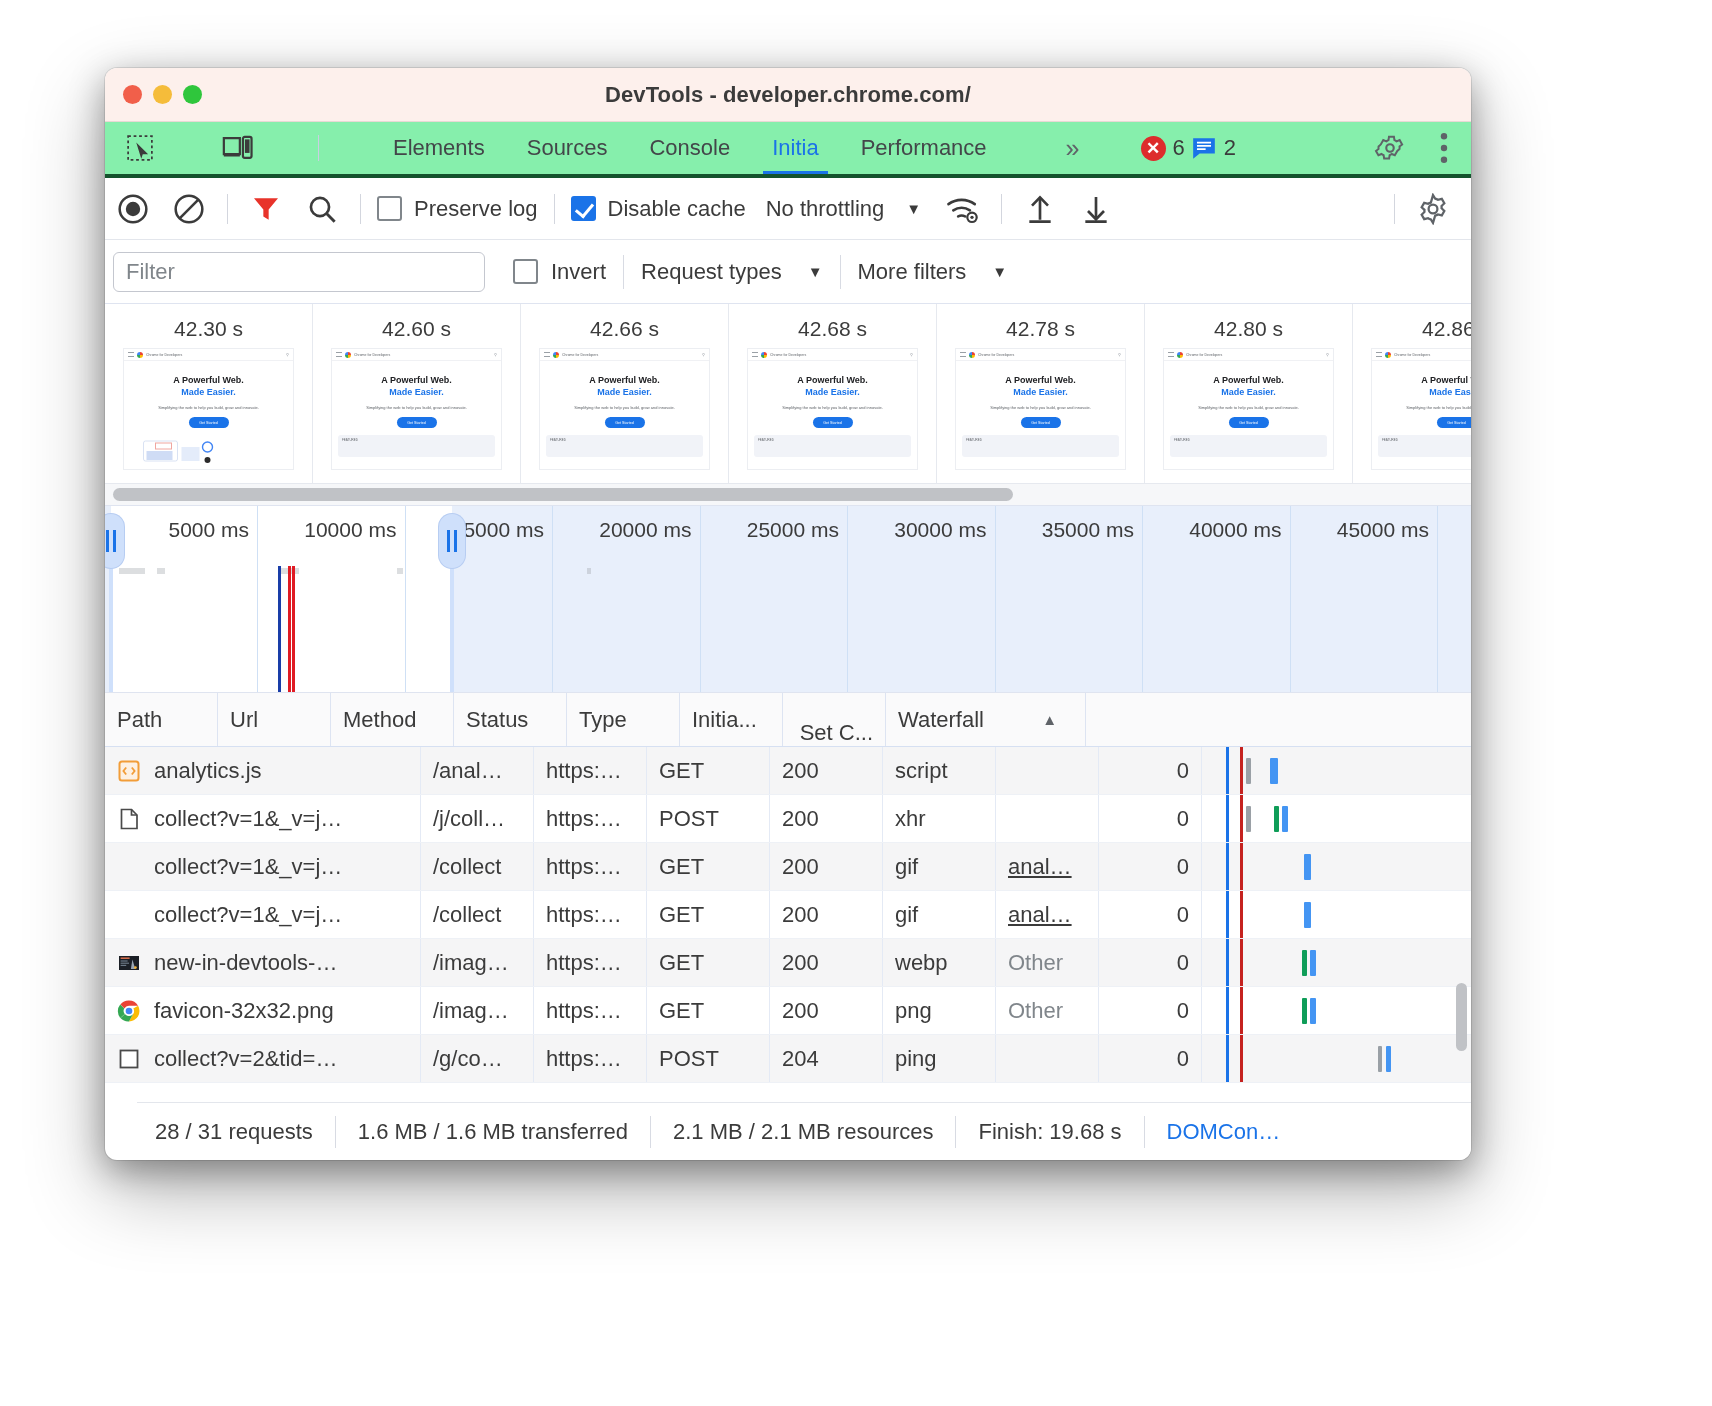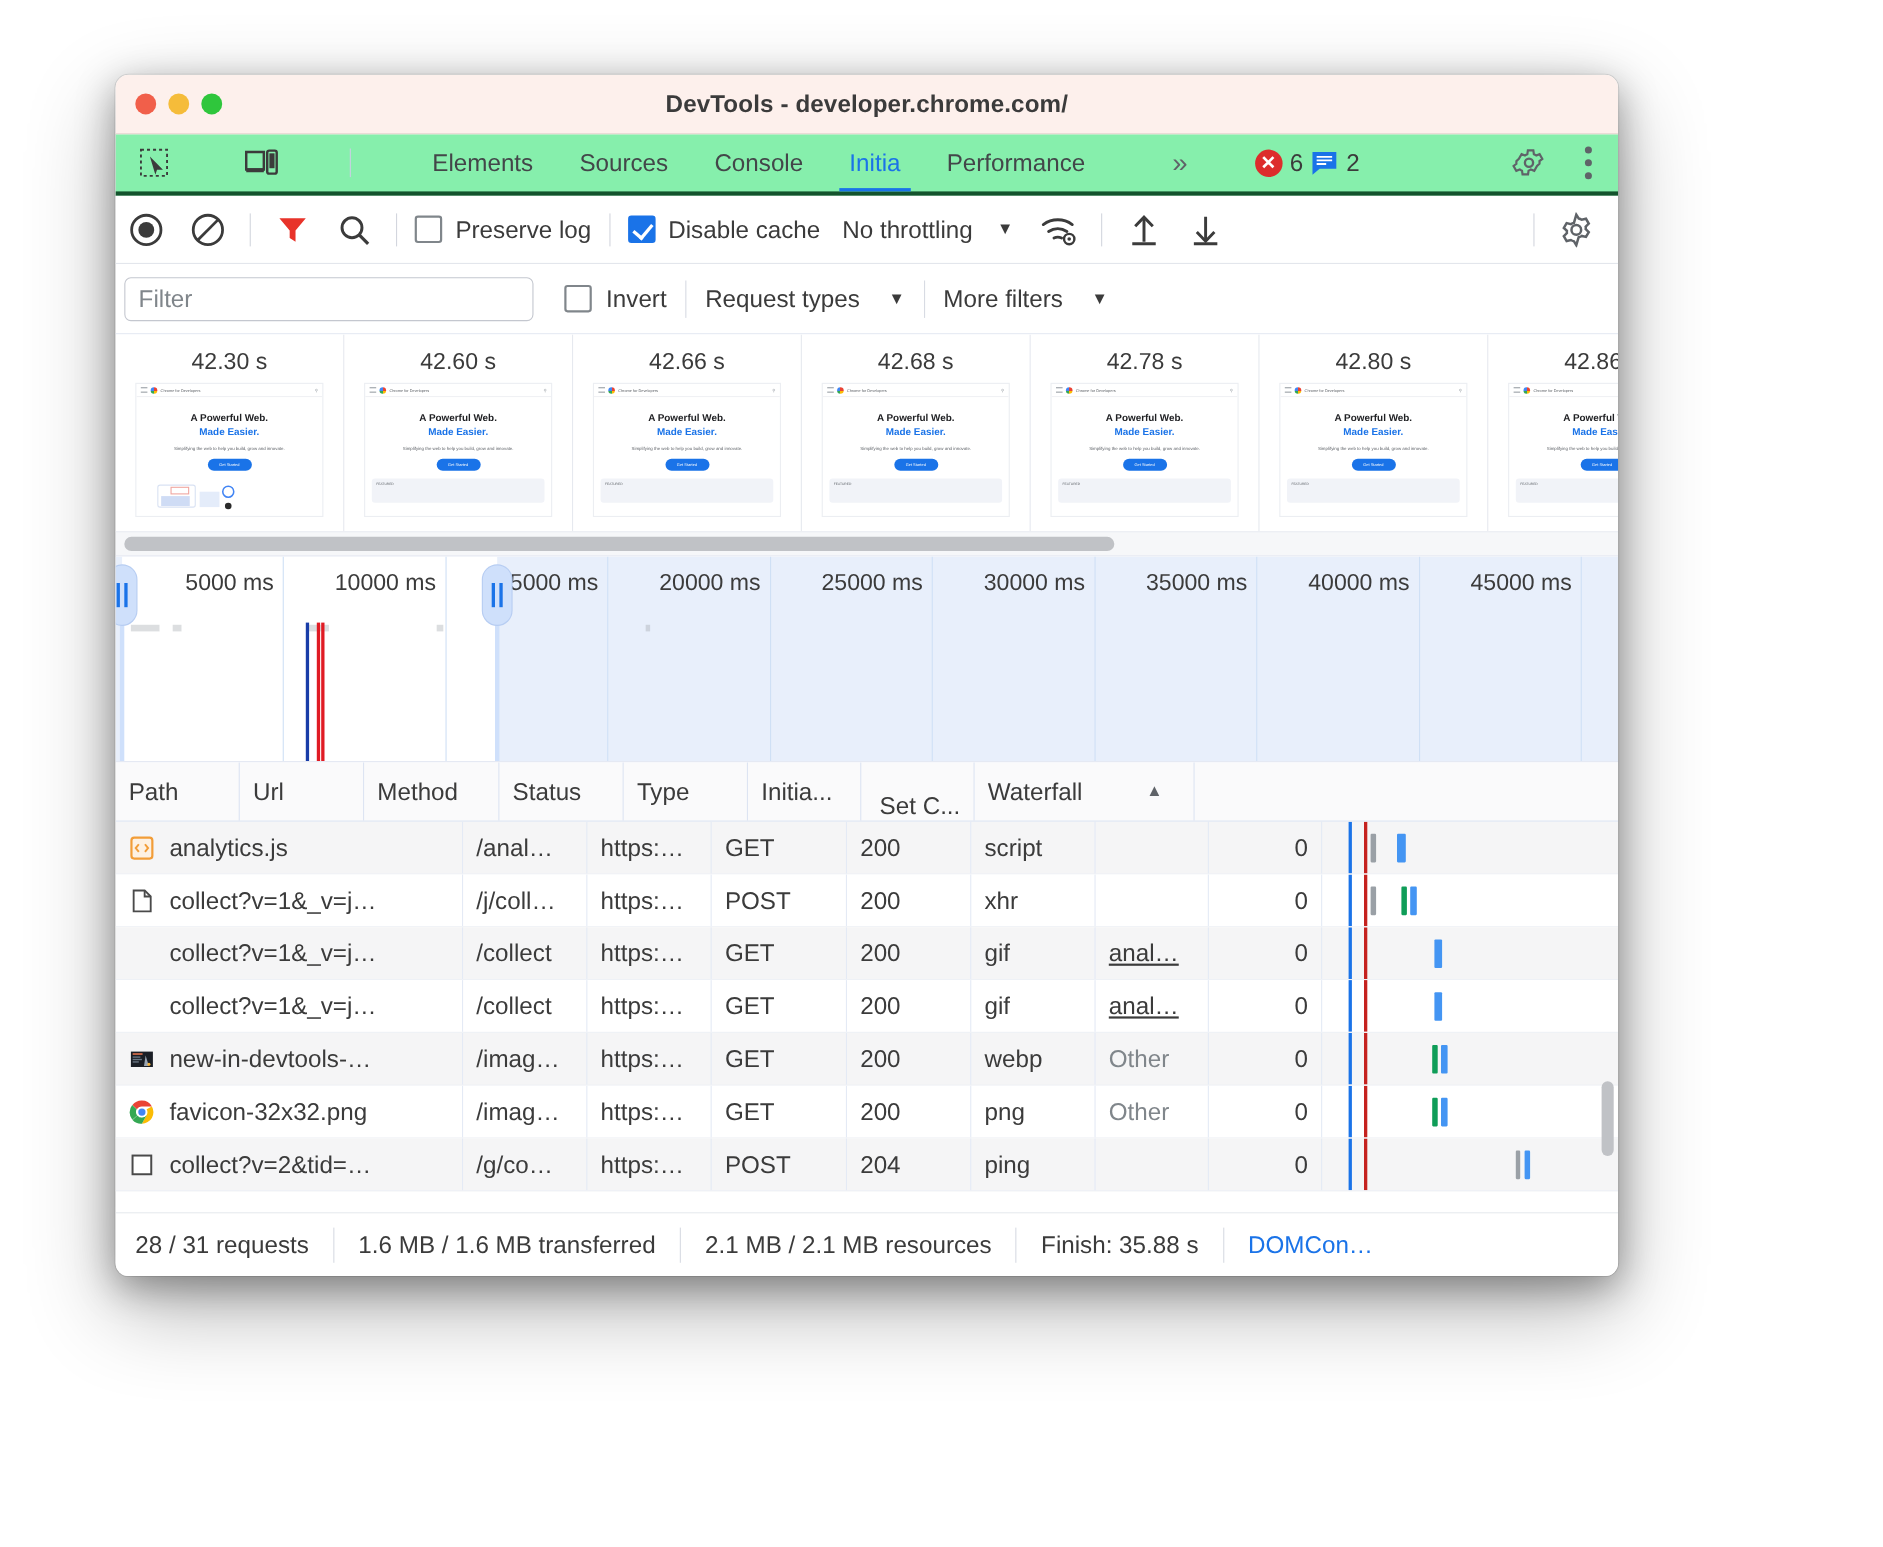--- a/index.html
+++ b/index.html
@@ -237,21 +237,21 @@
   .vscroll {
     position:absolute; right: 4px; width: 11px; border-radius: 6px;
     background: #c0c2c6; cursor: grab;
   }
   .wf-line { position:absolute; top:0; bottom:0; width:3px; }
   .wf-bar { position:absolute; border-radius:1px; }
   
   .statusbar {
     height: 58px; background: #ffffff; display:flex; align-items:center;
     border-top: 1px solid #e3e6ec; flex: none;
-    font-size: 22px; color: #3b3b3b;
+    font-size: 22px; color: #3b3b3b; margin-left: 32px;
   }
   .sb-item { padding: 0 22px; white-space: nowrap; }
   .sb-item:first-child { padding-left: 18px; }
   .sb-sep { width:1px; height: 32px; background:#d8dbe3; flex:none;}
   .sb-link { color:#1a73e8; padding: 0 22px; cursor:pointer; white-space: nowrap;}
   svg { display:block; }
 </style>
 </head>
 <body>
 
@@ -886,19 +886,19 @@
       <div class="vscroll" id="vscroll" style="top: 290px; height: 68px;"></div>
     </div>
 
     <div class="statusbar">
       <div class="sb-item">28 / 31 requests</div>
       <div class="sb-sep"></div>
       <div class="sb-item">1.6 MB / 1.6 MB transferred</div>
       <div class="sb-sep"></div>
       <div class="sb-item">2.1 MB / 2.1 MB resources</div>
       <div class="sb-sep"></div>
-      <div class="sb-item">Finish: 35.88 s</div>
+      <div class="sb-item">Finish: 19.68 s</div>
       <div class="sb-sep"></div>
       <div class="sb-link">DOMCon…</div>
     </div>
 
   </div>
 </div>
 
 </body></html>

